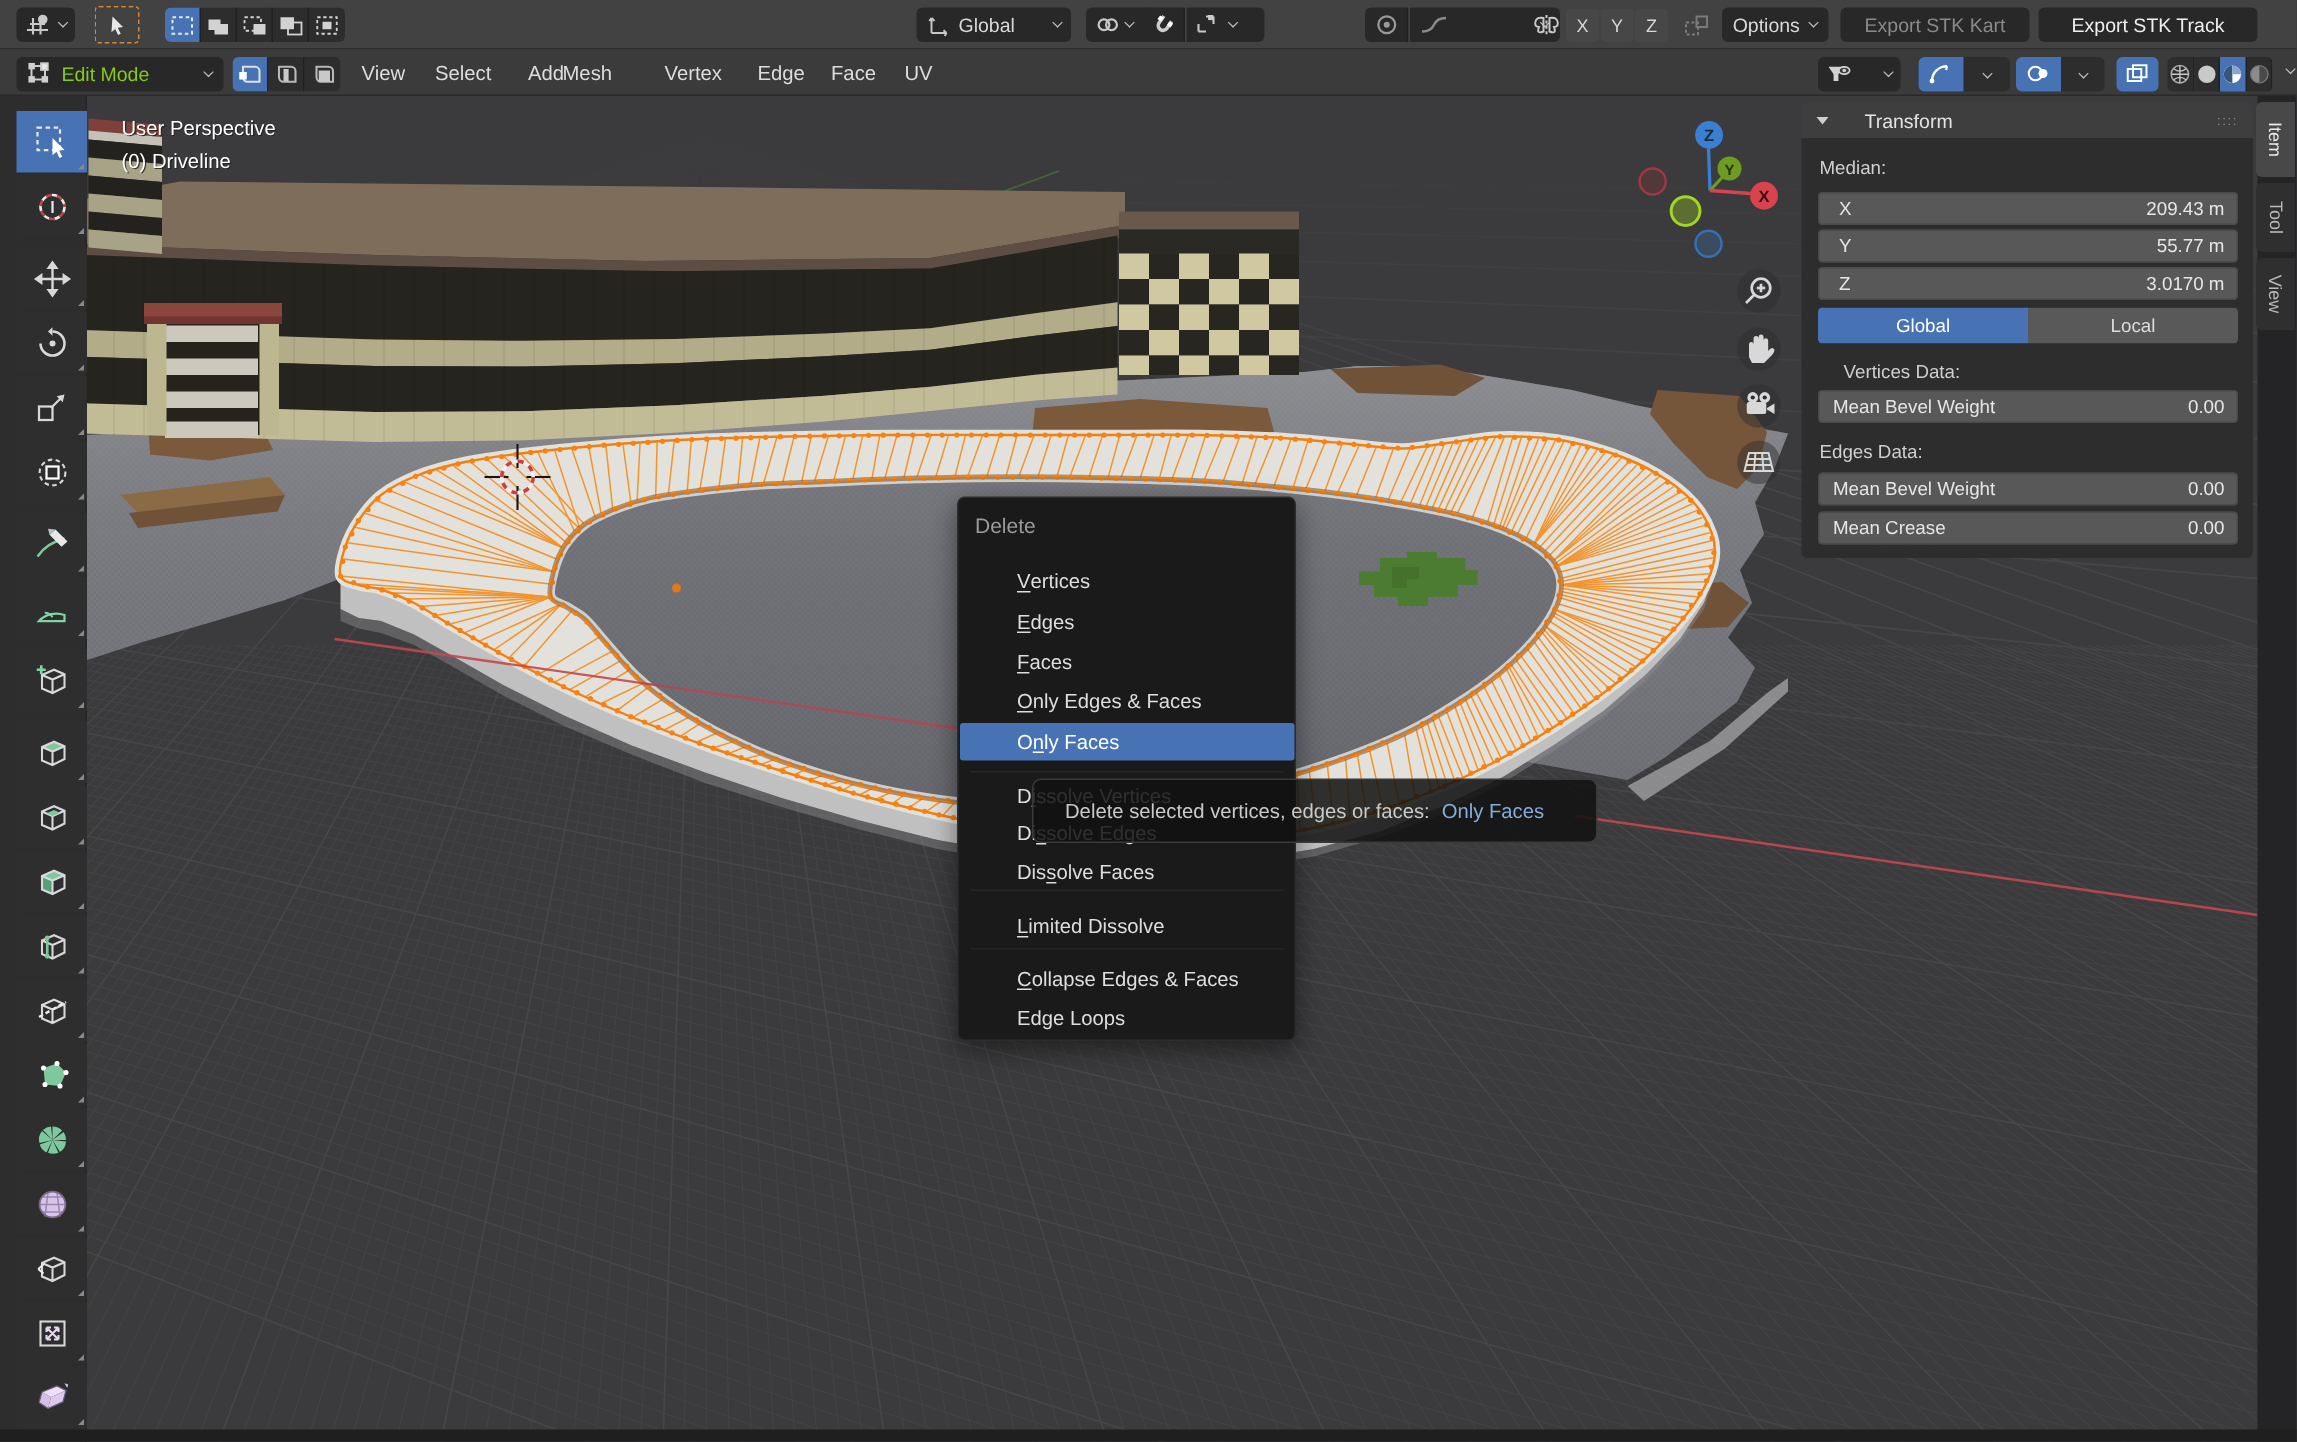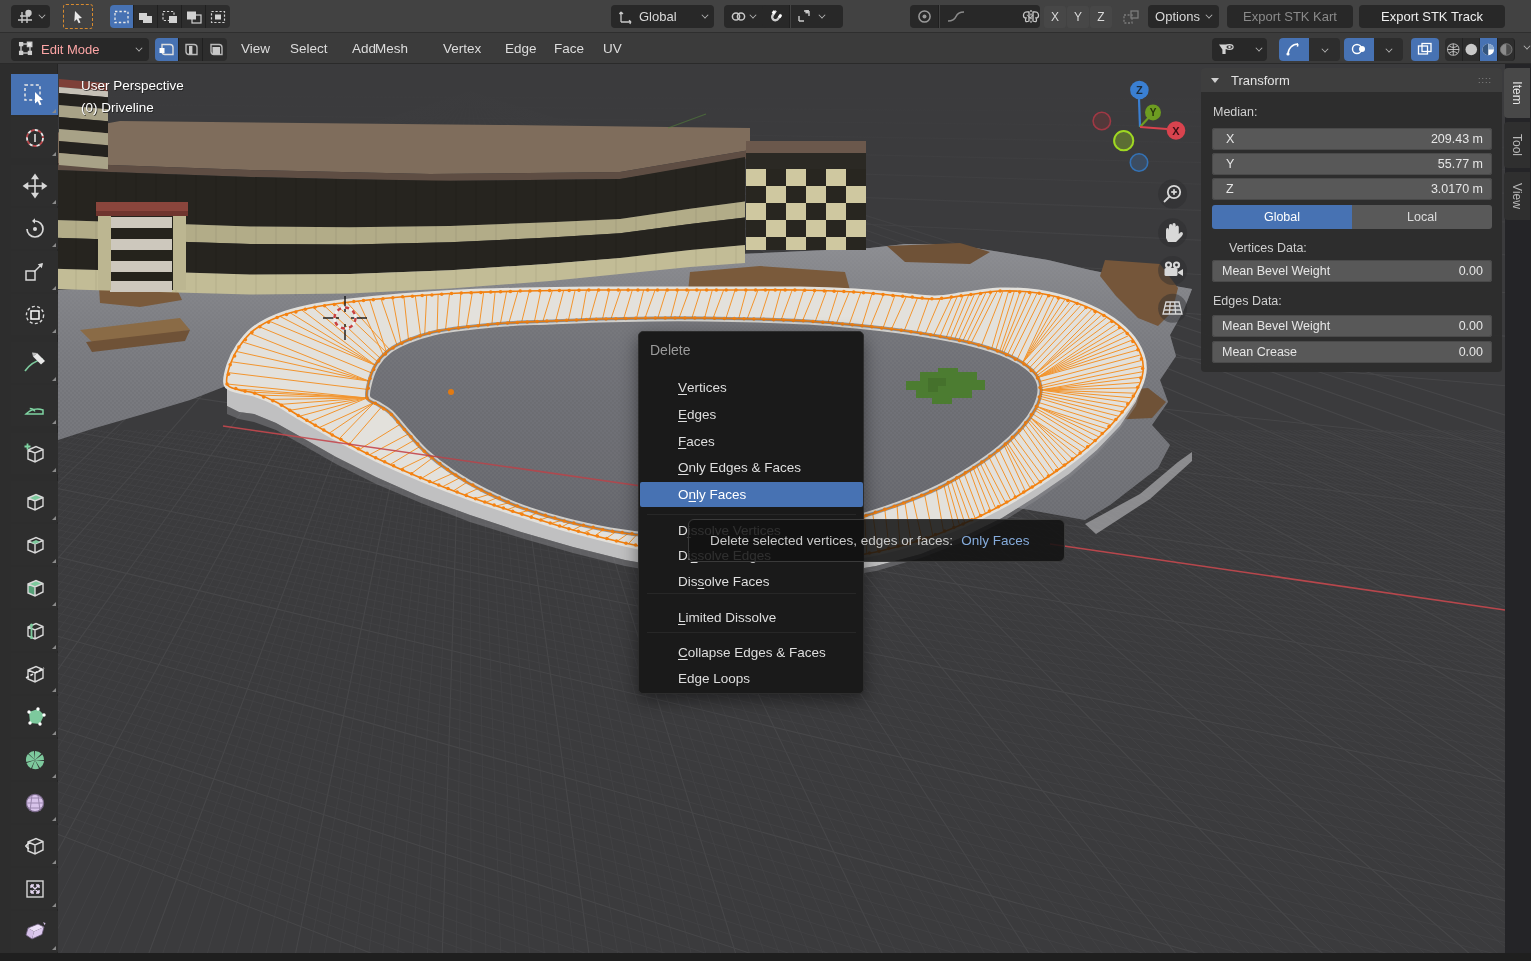--- a/index.html
+++ b/index.html
@@ -1510,21 +1510,21 @@
     <div class="dbtn" style="left:11px;top:4.5px;width:138px;height:23px;padding-left:7px">
       <svg width="17" height="17" viewBox="0 0 17 17">
         <g stroke="#cfcfcf" stroke-width="1.3" fill="none">
           <rect x="3" y="3" width="9" height="9"></rect>
           <rect x="1.6" y="1.6" width="3" height="3" fill="#cfcfcf"></rect>
           <rect x="1.6" y="10.4" width="3" height="3" fill="#cfcfcf"></rect>
           <rect x="10.4" y="10.4" width="3" height="3" fill="#cfcfcf"></rect>
           <rect x="9.4" y="1.2" width="4.4" height="4.4" fill="#e8e8e8"></rect>
         </g>
       </svg>
-      <span style="margin-left:6px;color:#fca5a5">Edit Mode</span>
+      <span style="margin-left:6px;color:#84cc16">Edit Mode</span>
       <span class="chev" style="margin-left:auto;margin-right:7px"></span>
     </div>
     <div class="selgrp" style="left:155px;top:4.5px">
       <div class="c on" style="height:23px">
         <svg width="19" height="17" viewBox="0 0 19 17">
           <path d="M5,3.5 h8 a3,3 0 0 1 3,3 v7 h-8 a3,3 0 0 1 -3,-3 Z" fill="none" stroke="#dfdfdf" stroke-width="1.4"></path>
           <rect x="2.5" y="7" width="5" height="5" fill="#fff"></rect>
         </svg>
       </div>
       <div class="c" style="height:23px">
@@ -1781,21 +1781,21 @@
         <path d="M12,12.5 L22,8 L20,15.5 L10,20 Z" fill="#dcc9ee"></path>
         <path d="M6,9 L16,5 L22,8 L20,15.5 L10,20 L4,16 Z" fill="none" stroke="#6a5a7a" stroke-width="0.8"></path>
         <path d="M21,3.2 L23.5,4 L22.8,6.3" fill="#d5c0e8"></path>
       </svg>
       <div class="tri"></div>
     </div>
   </div>
 <div id="npanel">
     <div id="nphead">
       <span style="margin-left:10px;width:0;height:0;border-left:4.5px solid transparent;border-right:4.5px solid transparent;border-top:5.5px solid #cfcfcf;display:inline-block"></span>
-      <span style="margin-left:12px">Transform</span>
+      <span style="margin-left:24px">Transform</span>
       <span style="margin-left:auto;margin-right:10px;color:#8a8a8a;font-size:9px;letter-spacing:1px">::::</span>
     </div>
     <div id="npbody">
       <div class="nlab" style="left:12px;top:13px">Median:</div>
       <div class="nfield" style="top:36px">
         <span class="l">X</span>
         <span class="r">209.43 m</span>
       </div>
       <div class="nfield" style="top:61px">
         <span class="l">Y</span>

